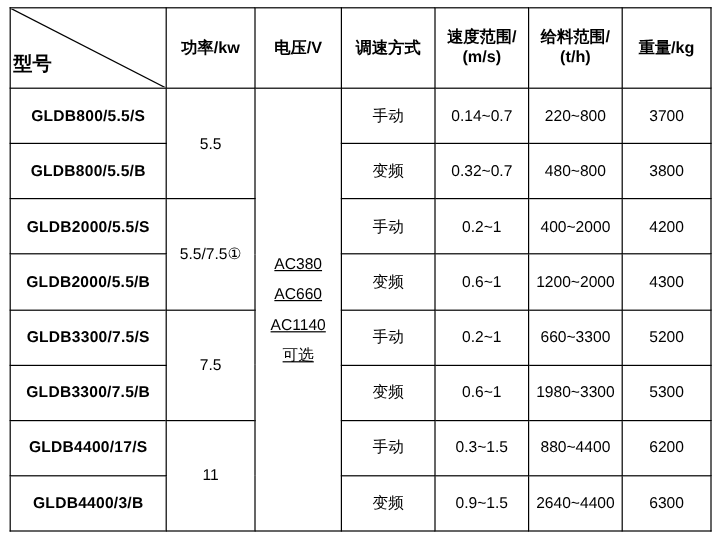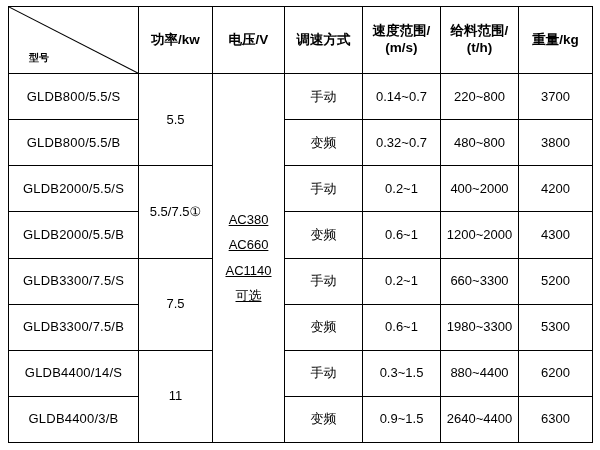--- a/index.html
+++ b/index.html
@@ -58,35 +58,36 @@
   td.corner-cell .diag {
     position: absolute;
     top: 0;
     left: 0;
     width: 100%;
     height: 100%;
     pointer-events: none;
   }
   td.corner-cell .corner-label {
     position: absolute;
-    left: 20px;
+    left: 2px;
     bottom: 9px;
     font-weight: bold;
-    font-size: 10px;
+    font-size: 16px;
   }
   .hdr-two-line {
     display: block;
   }
   
   td.model-cell {
     text-align: left;
     padding-left: 10px;
     font-size: 13px;
     height: 41px;
     letter-spacing: 0.2px;
+    font-weight: bold;
   }
   td.power-cell, td.voltage-cell {
     font-size: 13.5px;
   }
   td.voltage-cell .v-line {
     display: block;
     margin: 9px 0;
     text-decoration: underline;
   }
   td.num-cell {
@@ -188,21 +189,21 @@
 
       <tr>
         <td class="model-cell">GLDB3300/7.5/B</td>
         <td class="num-cell">变频</td>
         <td class="num-cell">0.6~1</td>
         <td class="num-cell">1980~3300</td>
         <td class="num-cell">5300</td>
       </tr>
 
       <tr>
-        <td class="model-cell">GLDB4400/14/S</td>
+        <td class="model-cell">GLDB4400/17/S</td>
         <td class="power-cell" rowspan="2">11</td>
         <td class="num-cell">手动</td>
         <td class="num-cell">0.3~1.5</td>
         <td class="num-cell">880~4400</td>
         <td class="num-cell">6200</td>
       </tr>
 
       <tr>
         <td class="model-cell">GLDB4400/3/B</td>
         <td class="num-cell">变频</td>

